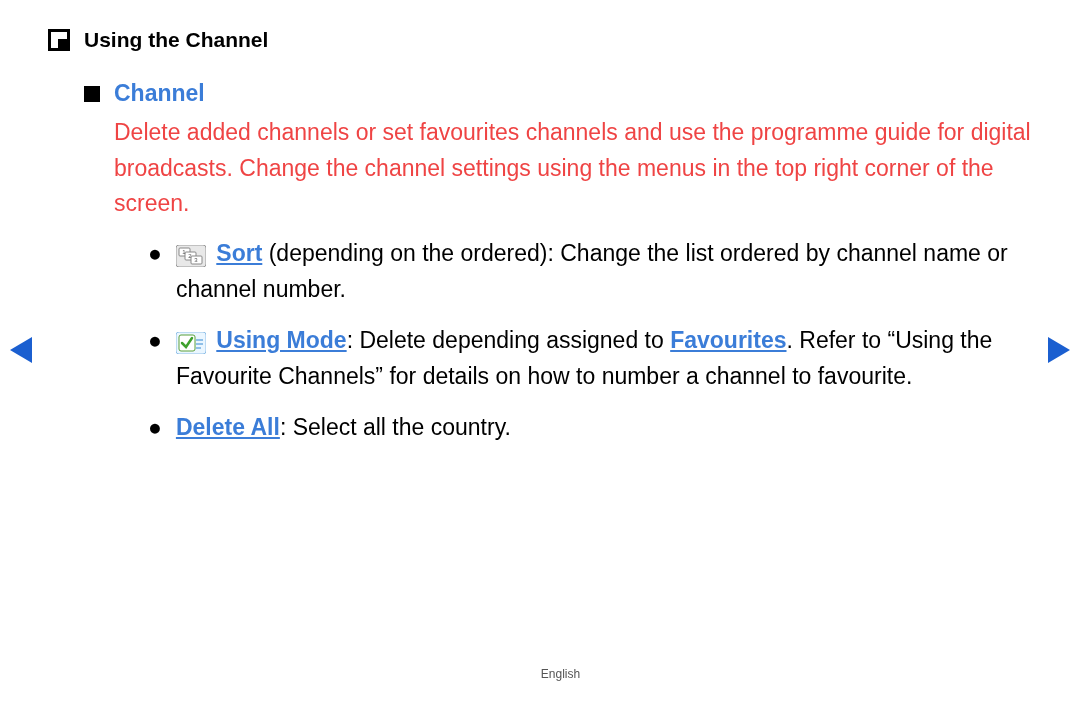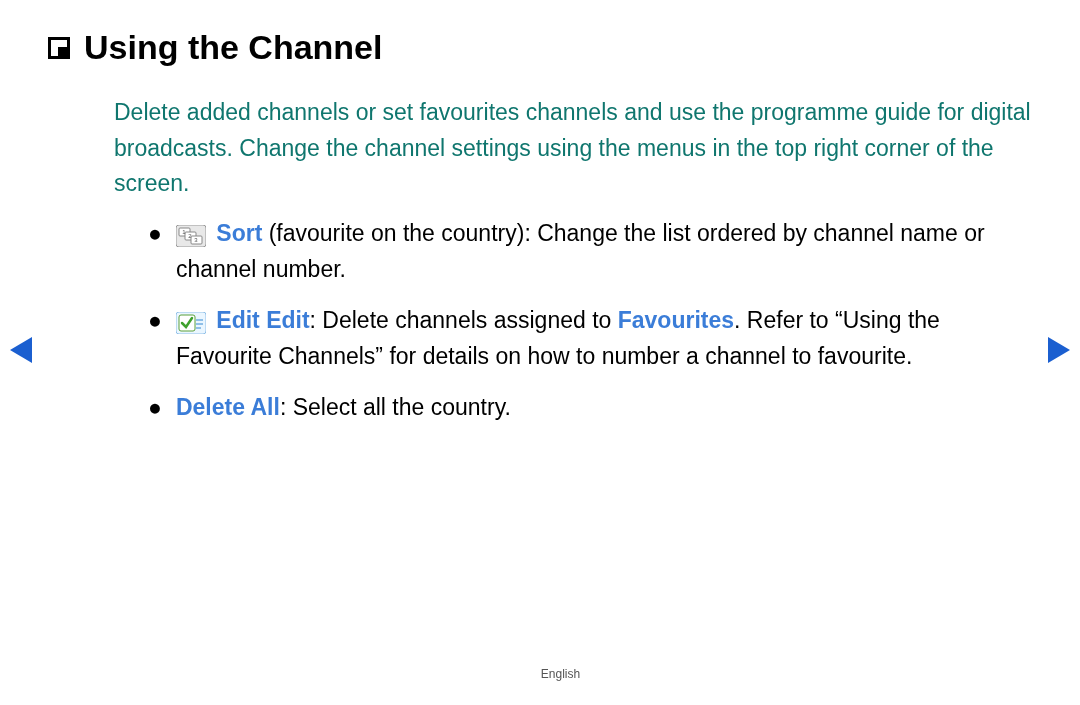--- a/index.html
+++ b/index.html
@@ -34,21 +34,21 @@
     .title-bullet::after {
       content: "";
       position: absolute;
       bottom: -3px;
       right: -3px;
       width: 12px;
       height: 12px;
       background: #000;
     }
     .page-title {
-      font-size: 34px;
+      font-size: 21px;
       font-weight: bold;
       color: #000;
     }
     .section {
       padding-left: 36px;
     }
     .section-heading-row {
       display: flex;
       align-items: center;
       gap: 14px;
@@ -60,21 +60,21 @@
       background: #000;
       flex-shrink: 0;
     }
     .section-heading {
       font-size: 23px;
       font-weight: bold;
       color: #3b7dd8;
     }
     .section-body {
       font-size: 23px;
-      color: #0f766e;
+      color: #ef4444;
       line-height: 1.55;
       padding-left: 30px;
       margin-bottom: 14px;
     }
     .bullet-list {
       padding-left: 64px;
     }
     .bullet-item {
       display: flex;
       gap: 14px;
@@ -96,20 +96,21 @@
       vertical-align: middle;
       margin-right: 4px;
       width: 30px;
       height: 22px;
       position: relative;
       top: -2px;
     }
     .blue-term {
       color: #3b7dd8;
       font-weight: bold;
+      text-decoration: underline;
     }
     .nav-arrow {
       position: absolute;
       top: 336px;
       font-size: 30px;
       color: #1b5fd0;
       cursor: pointer;
       user-select: none;
     }
     .nav-left {
@@ -132,56 +133,60 @@
 </head>
 <body>
 
 <div class="page-content">
   <div class="title-row">
     <div class="title-bullet"></div>
     <div class="page-title">Using the Channel</div>
   </div>
 
   <div class="section">
+    <div class="section-heading-row">
+      <div class="square-bullet"></div>
+      <div class="section-heading">Channel</div>
+    </div>
     <div class="section-body">Delete added channels or set favourites channels and use the programme guide for digital broadcasts. Change the channel settings using the menus in the top right corner of the screen.</div>
 
     <div class="bullet-list">
 
       <div class="bullet-item">
         <div class="dot">●</div>
         <div class="bullet-content">
           <span class="icon-inline">
             <svg viewBox="0 0 30 22" width="30" height="22">
               <rect x="0" y="0" width="30" height="22" rx="3" fill="#e8e8e8" stroke="#999" stroke-width="1"></rect>
               <rect x="3" y="3" width="11" height="8" rx="1" fill="#fff" stroke="#888"></rect>
               <rect x="9" y="7" width="11" height="8" rx="1" fill="#fff" stroke="#888"></rect>
               <rect x="15" y="11" width="11" height="8" rx="1" fill="#fff" stroke="#888"></rect>
               <text x="8" y="9" font-size="6" text-anchor="middle" fill="#555">1</text>
               <text x="14" y="13" font-size="6" text-anchor="middle" fill="#555">2</text>
               <text x="20" y="17" font-size="6" text-anchor="middle" fill="#555">3</text>
             </svg>
           </span>
-          <span class="blue-term">Sort</span><span> (favourite on the country)</span><span>: Change the list ordered by channel name or channel number.</span>
+          <span class="blue-term">Sort</span><span> (depending on the ordered)</span><span>: Change the list ordered by channel name or channel number.</span>
         </div>
       </div>
 
       <div class="bullet-item">
         <div class="dot">●</div>
         <div class="bullet-content">
           <span class="icon-inline">
             <svg viewBox="0 0 30 22" width="30" height="22">
               <rect x="0" y="0" width="30" height="22" rx="3" fill="#eaf6ff" stroke="#8fbfe8" stroke-width="1"></rect>
               <rect x="3" y="3" width="16" height="16" rx="2" fill="#fff" stroke="#5aa03a" stroke-width="1"></rect>
               <path d="M6 11 L10 15 L16 6" stroke="#3fa12e" stroke-width="2.5" fill="none" stroke-linecap="round"></path>
               <rect x="20" y="7" width="7" height="2" fill="#8fbfe8"></rect>
               <rect x="20" y="11" width="7" height="2" fill="#8fbfe8"></rect>
               <rect x="20" y="15" width="5" height="2" fill="#8fbfe8"></rect>
             </svg>
           </span>
-          <span class="blue-term">Edit Edit</span><span>: Delete channels assigned to </span><span class="blue-term">Favourites</span><span>. Refer to “Using the Favourite Channels” for details on how to number a channel to favourite.</span>
+          <span class="blue-term">Using Mode</span><span>: Delete depending assigned to </span><span class="blue-term">Favourites</span><span>. Refer to “Using the Favourite Channels” for details on how to number a channel to favourite.</span>
         </div>
       </div>
 
       <div class="bullet-item">
         <div class="dot">●</div>
         <div class="bullet-content">
           <span class="blue-term">Delete All</span><span>: Select all the country.</span>
         </div>
       </div>
 

